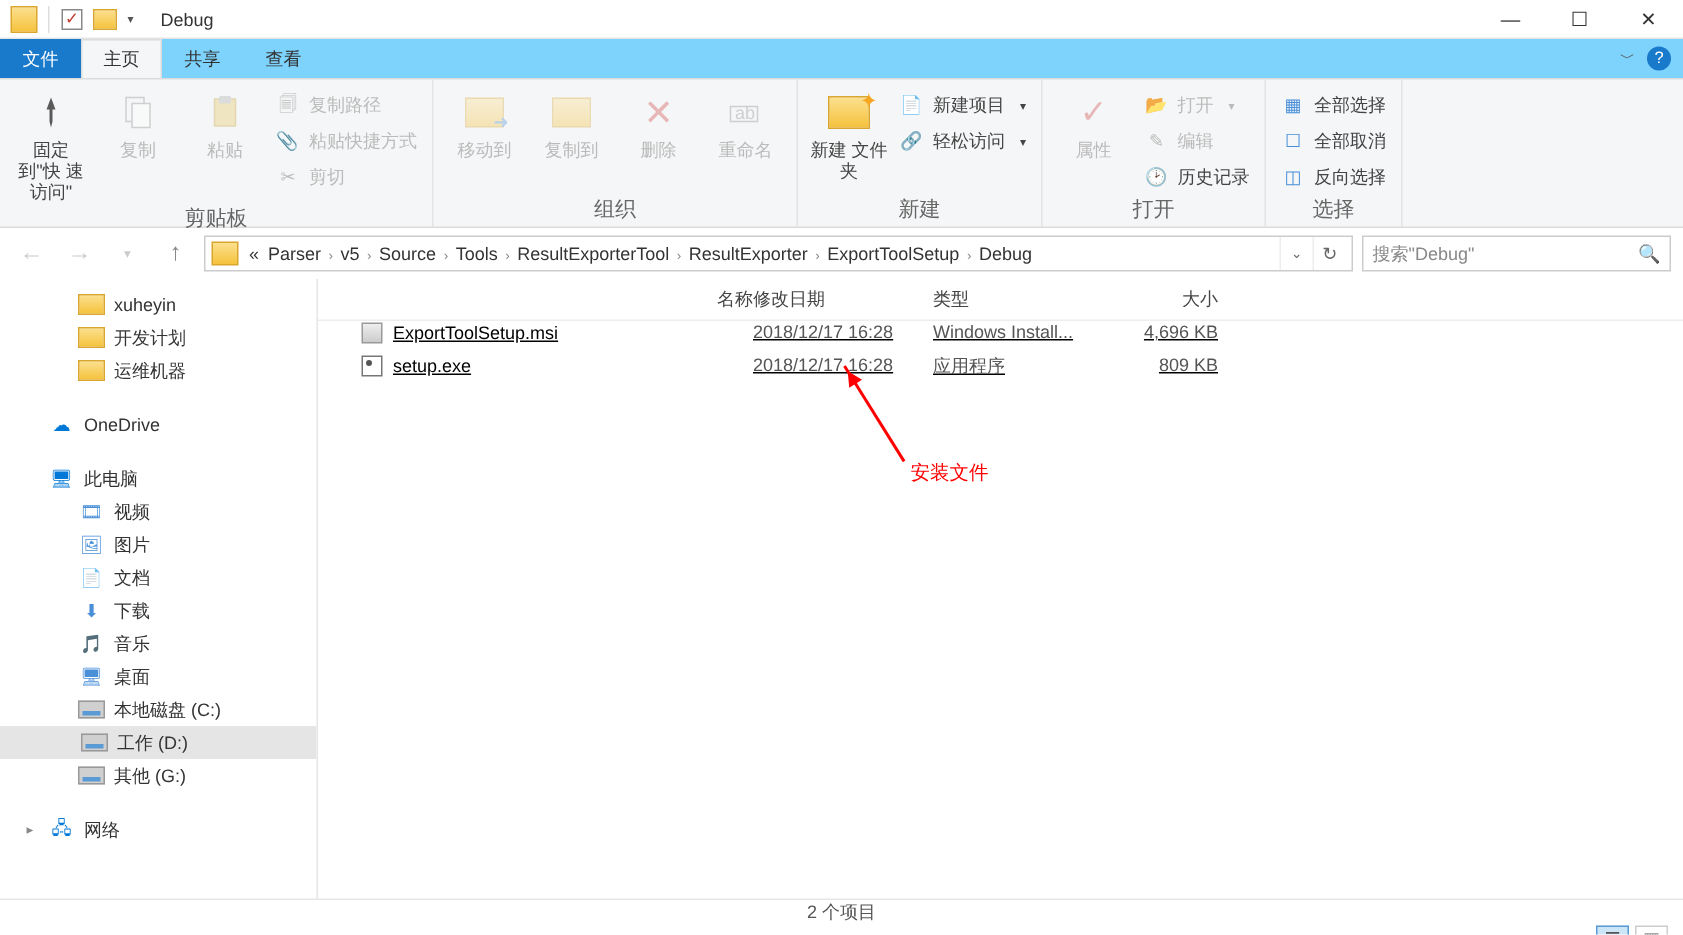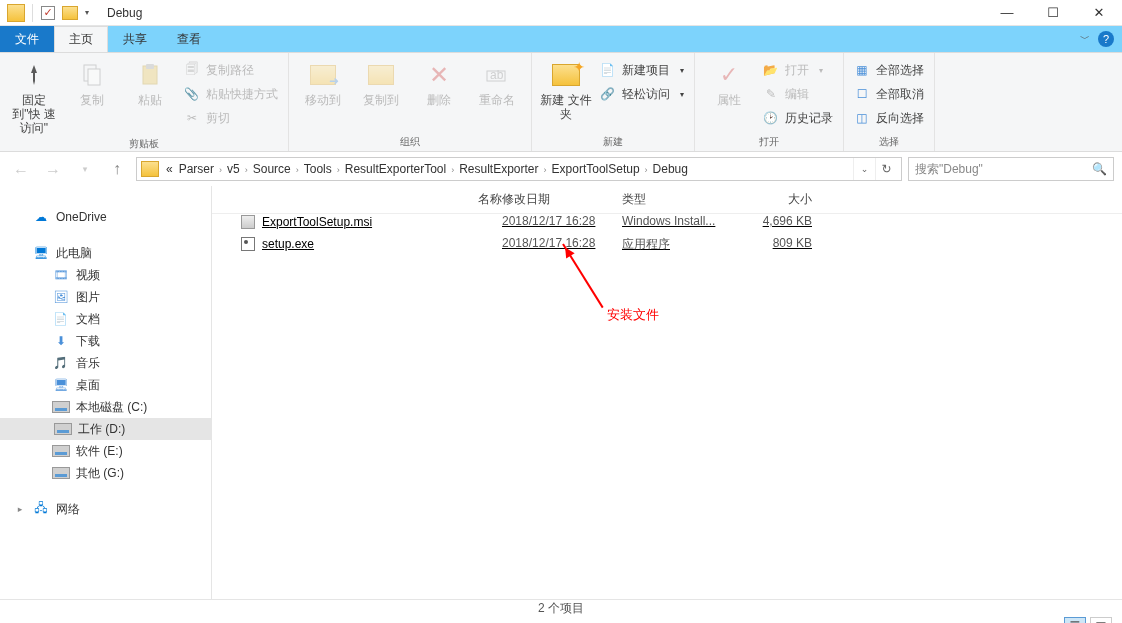--- a/index.html
+++ b/index.html
@@ -17,21 +17,21 @@
 .tabs .tab{padding:0 14px;display:flex;align-items:center;color:#333;border:1px solid transparent;}
 .tabs .tab.file{background:#1979ca;color:#fff;}
 .tabs .tab.active{background:#f5f6f7;border:1px solid #dcdcdc;border-bottom:none;}
 .tabs .spacer{flex:1;}
 .tabs .right{display:flex;align-items:center;padding-right:8px;gap:8px;}
 .tabs .right .chev{font-size:10px;color:#555;}
 .tabs .help{width:16px;height:16px;border-radius:50%;background:#1979ca;color:#fff;display:flex;align-items:center;justify-content:center;font-size:11px;}
 .ribbon{height:100px;background:#f5f6f7;border-top:1px solid #dcdcdc;border-bottom:1px solid #dcdcdc;display:flex;}
 .group{display:flex;flex-direction:column;align-items:center;padding:4px 8px 2px;border-right:1px solid #e3e3e3;}
 .group .row{display:flex;align-items:flex-start;gap:6px;flex:1;}
-.group .glabel{color:#666;font-size:10px;padding-top:2px;}
+.group .glabel{color:#666;font-size:14px;padding-top:2px;}
 .bigbtn{display:flex;flex-direction:column;align-items:center;width:52px;padding-top:2px;}
 .bigbtn .ico{width:32px;height:32px;display:flex;align-items:center;justify-content:center;}
 .bigbtn .lbl{text-align:center;color:#444;line-height:14px;margin-top:2px;}
 .gray .lbl{color:#bbb;}
 .gray .ico{opacity:0.35;}
 .minibtn{display:flex;align-items:center;gap:6px;height:22px;color:#444;padding:0 2px;}
 .minibtn .mico{width:16px;height:16px;display:flex;align-items:center;justify-content:center;}
 .minibtn.gray{color:#bbb;}
 .addr{height:34px;display:flex;align-items:center;padding:0 8px;gap:6px;}
 .addr .navbtn{width:26px;height:26px;display:flex;align-items:center;justify-content:center;color:#888;font-size:16px;}
@@ -280,20 +280,43 @@
     </div>
   </div>
   <div class="search">
     <span>搜索"Debug"</span>
     <span class="sico">🔍</span>
   </div>
 </div>
 
 <div class="main">
   <div class="nav">
+    <div id="navquick">
+        <div class="item sub noexp">
+          <span class="exp"></span>
+          <span class="nico">
+            <div class="folder"></div>
+          </span>
+          <span>xuheyin</span>
+        </div>
+        <div class="item sub noexp">
+          <span class="exp"></span>
+          <span class="nico">
+            <div class="folder"></div>
+          </span>
+          <span>开发计划</span>
+        </div>
+        <div class="item sub noexp">
+          <span class="exp"></span>
+          <span class="nico">
+            <div class="folder"></div>
+          </span>
+          <span>运维机器</span>
+        </div>
+      </div>
     <div style="height:14px;"></div>
     <div class="item noexp">
         <span class="exp">▸</span>
         <span class="nico" style="color:#0078d7;">☁</span>
         <span>OneDrive</span>
       </div>
     <div style="height:14px;"></div>
     <div class="item noexp">
         <span class="exp">▸</span>
         <span class="nico" style="color:#0078d7;">🖥</span>
@@ -348,27 +371,20 @@
             <div class="drive"></div>
           </span>
           <span>本地磁盘 (C:)</span>
         </div>
         <div class="item sub noexp" style="background: #e5e5e5; padding-left: 36px;">
           <span class="exp">▸</span>
           <span class="nico">
             <div class="drive"></div>
           </span>
           <span>工作 (D:)</span>
-        </div>
-        <div class="item sub noexp">
-          <span class="exp">▸</span>
-          <span class="nico">
-            <div class="drive"></div>
-          </span>
-          <span>软件 (E:)</span>
         </div>
         <div class="item sub noexp">
           <span class="exp">▸</span>
           <span class="nico">
             <div class="drive"></div>
           </span>
           <span>其他 (G:)</span>
         </div>
       </div>
     <div style="height:14px;"></div>

